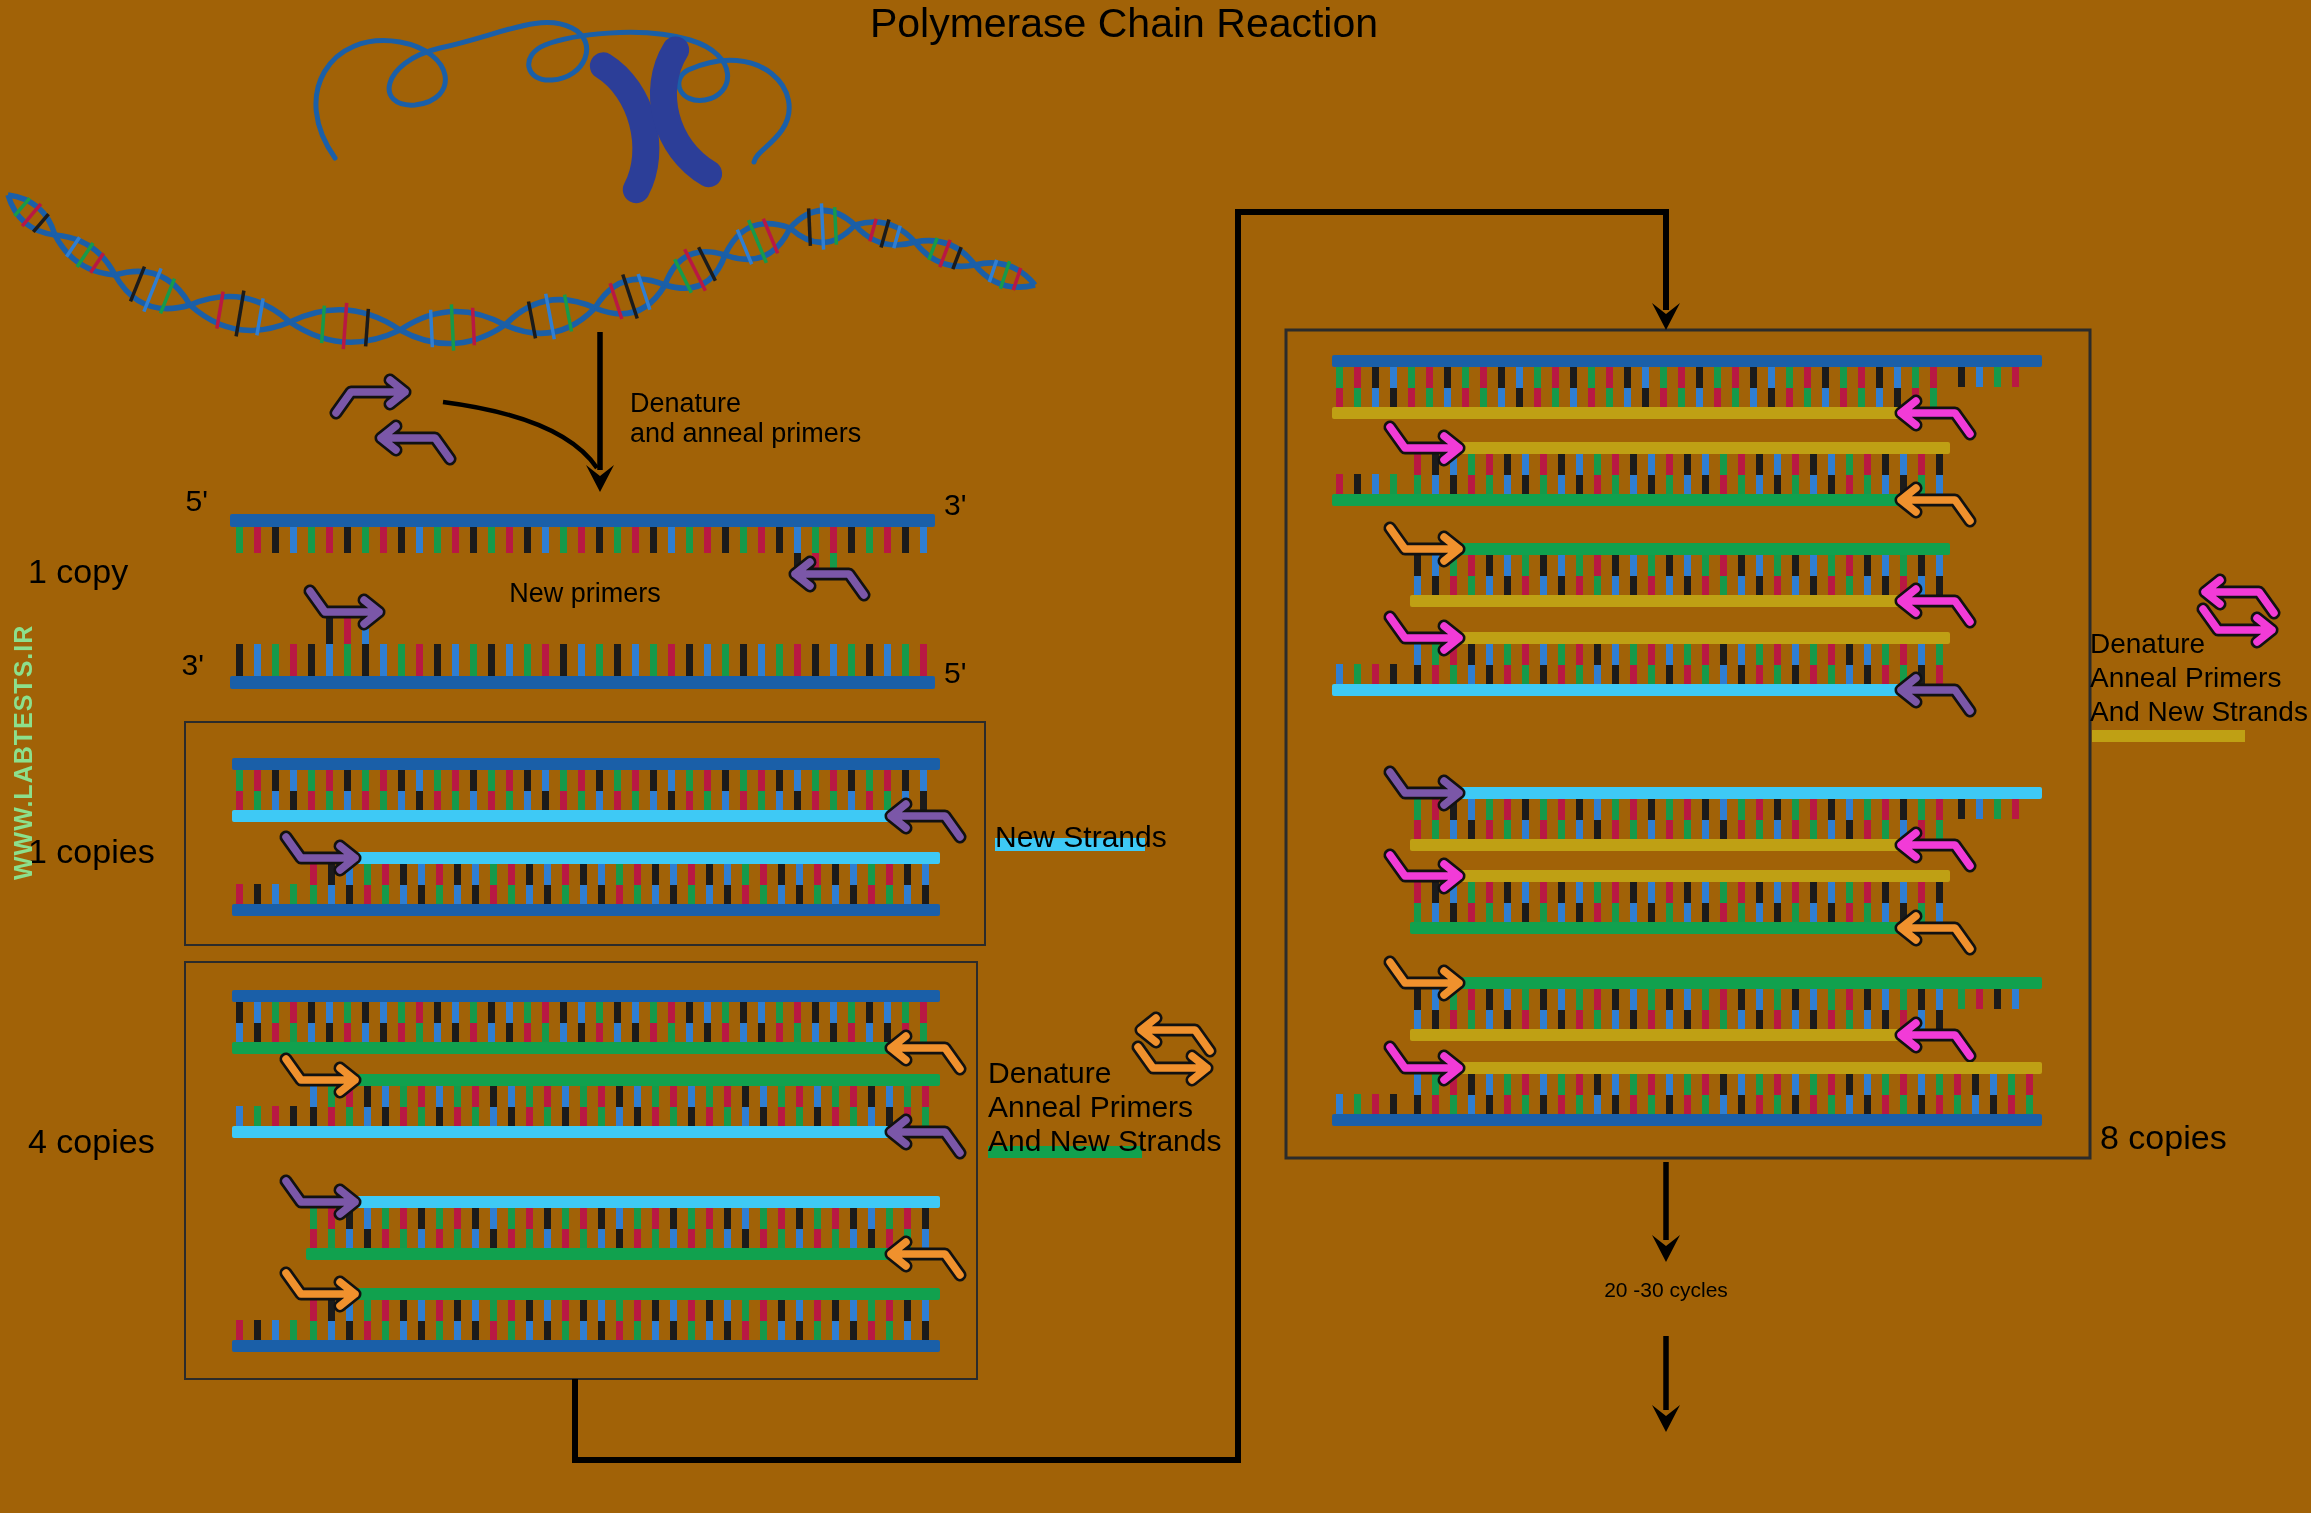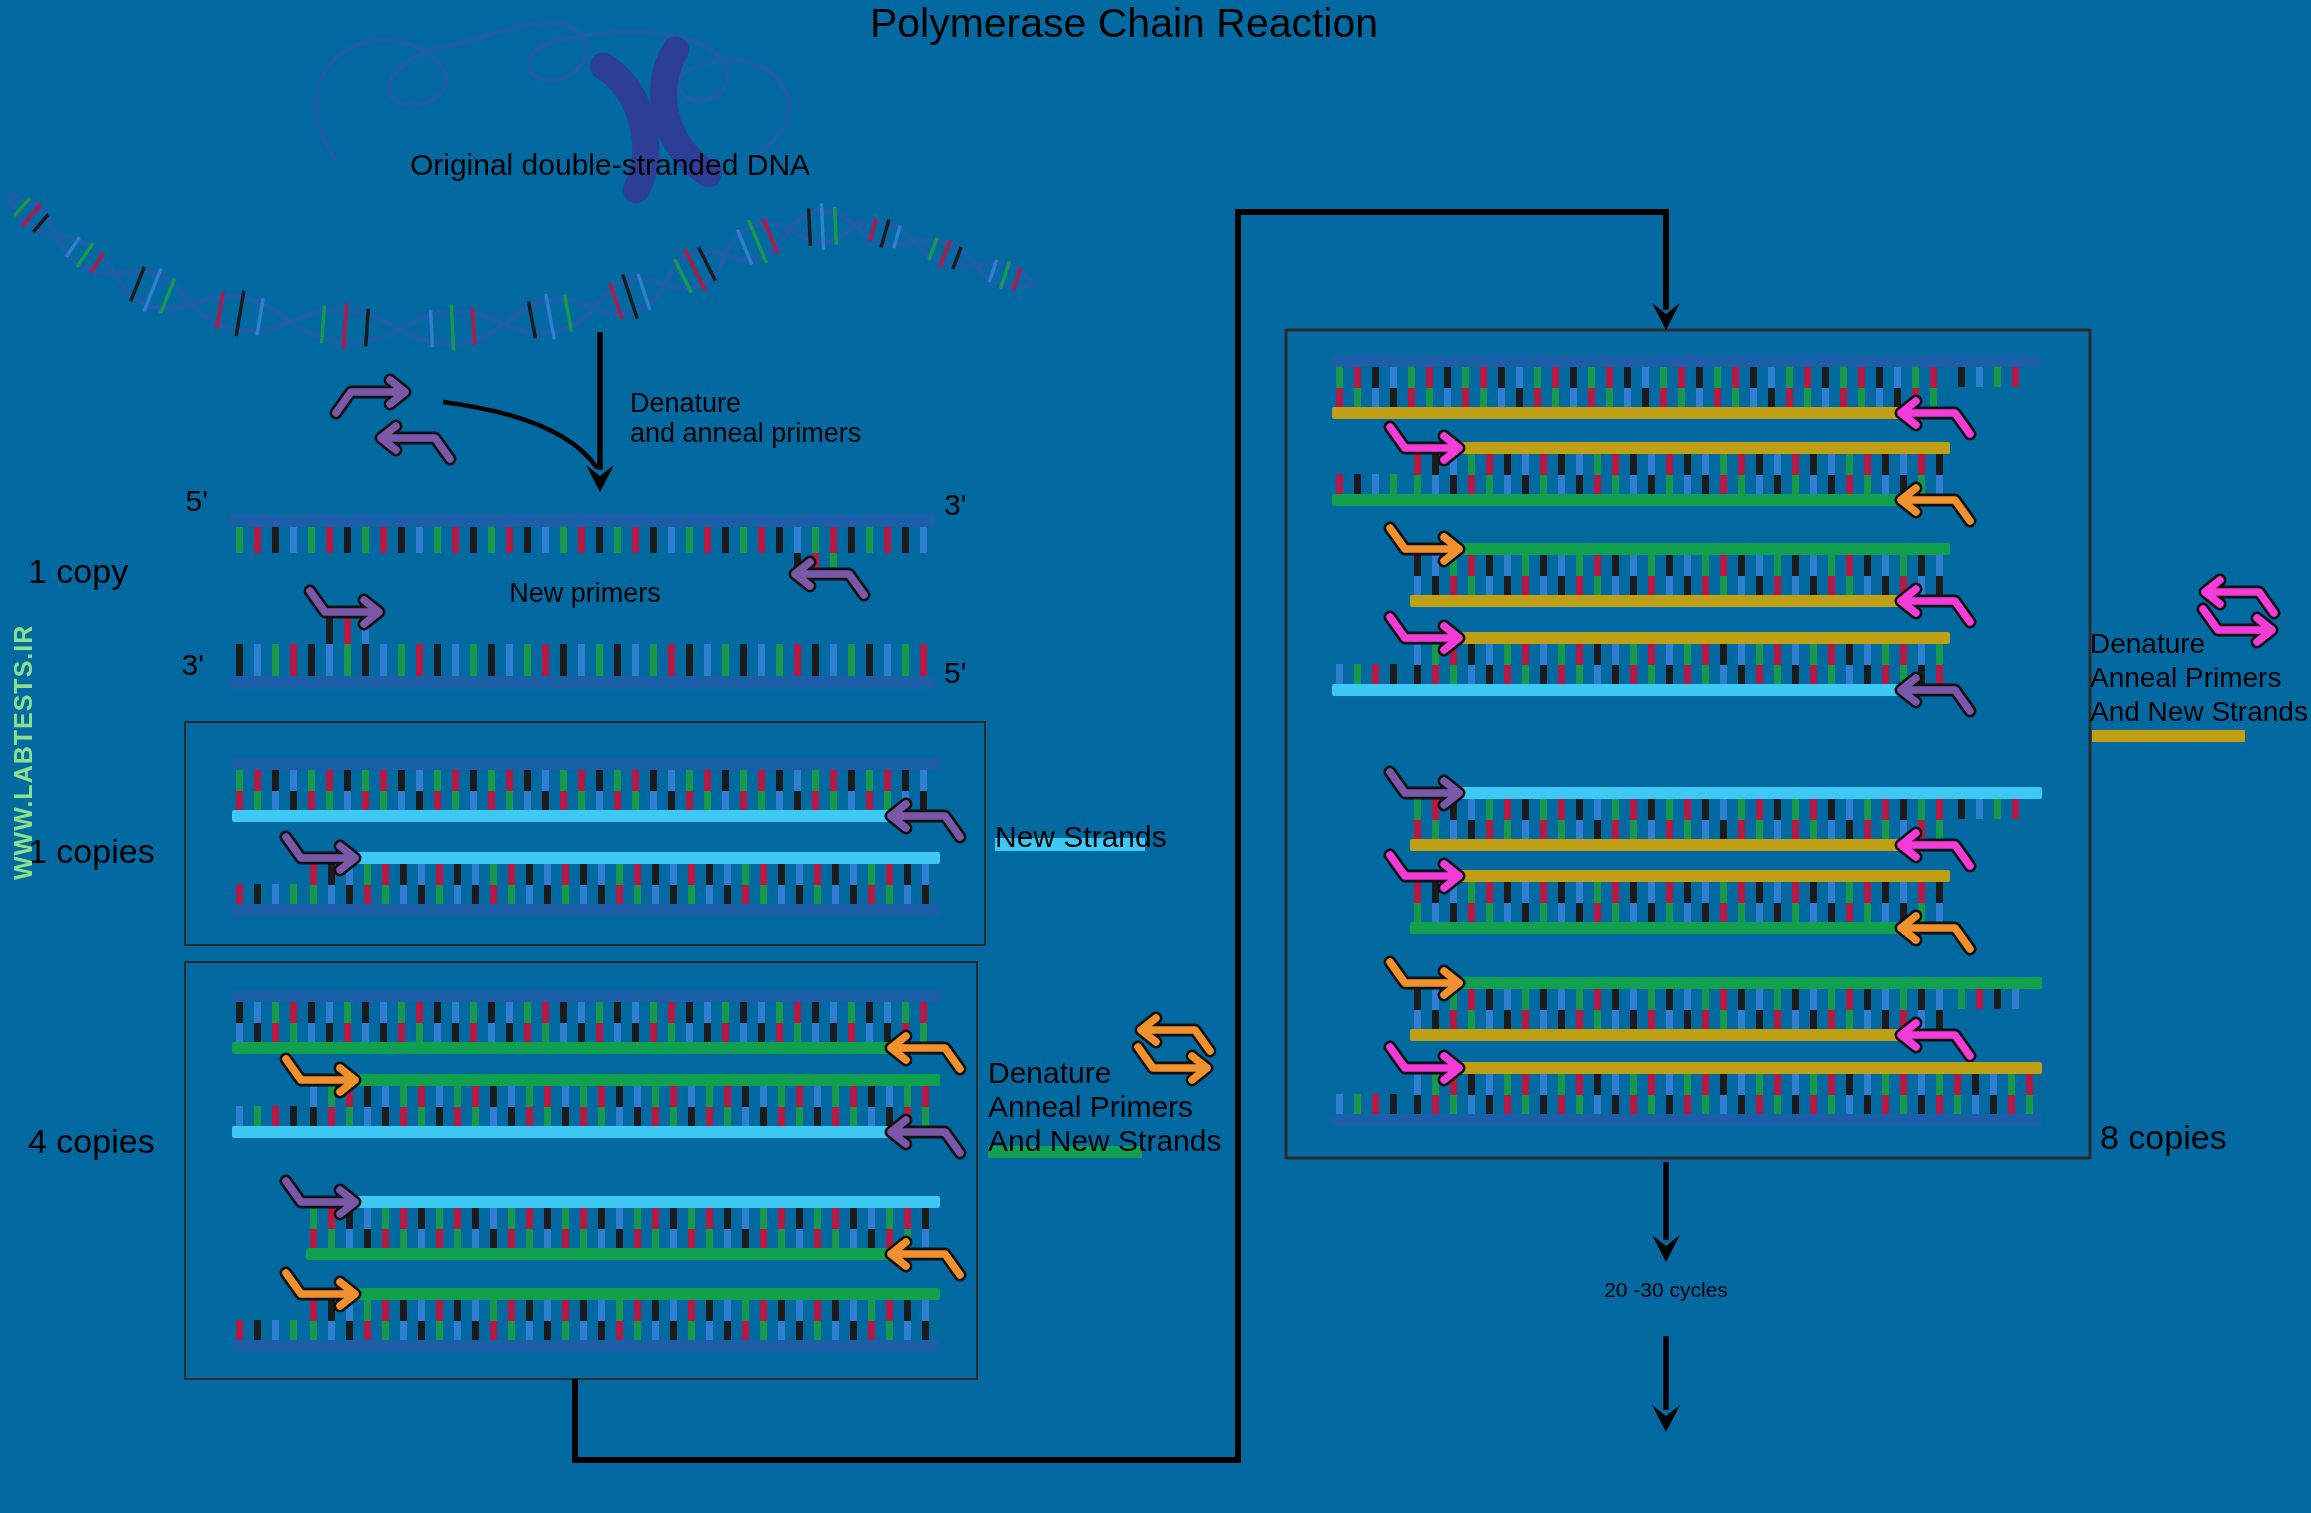--- a/index.html
+++ b/index.html
@@ -1,16 +1,16 @@
 <!DOCTYPE html>
 <html><head>
 <meta charset="utf-8">
 <style>
   html,body{margin:0;padding:0;background:#fff;}
-  .canvas{position:relative;width:2311px;height:1513px;background:#0369a1;overflow:hidden;
+  .canvas{position:relative;width:2311px;height:1513px;background:#a16207;overflow:hidden;
           font-family:"Liberation Sans", sans-serif;color:#000;}
   .txt{position:absolute;white-space:nowrap;color:#000;line-height:1.15;}
   .title{font-size:41px;text-align:center;}
   .lbl-copy{font-size:34px;}
   .lbl-end{font-size:30px;}
   .lbl-mid{font-size:27px;}
   .lbl-legend{font-size:30px;}
   .lbl-legend-sm{font-size:28px;}
   .lbl-flow{font-size:21px;text-align:center;}
   .watermark{position:absolute;left:-99px;top:742px;width:246px;height:30px;
@@ -1357,21 +1357,20 @@
       </g>
       <path d="M 443,402 C 520,412 574,434 597,468" fill="none" stroke="#000" stroke-width="4.5"></path>
       <g>
         <polyline points="575,1379 575,1460 1238,1460 1238,212 1666,212 1666,310" fill="none" stroke="#000" stroke-width="6" stroke-linejoin="miter"></polyline>
         <polygon points="1666,330 1652,303 1666,314 1680,303" fill="#000"></polygon>
       </g>
     </svg>
 
   <div class="txt title" style="left:574px;top:0px;width:1100px;">Polymerase Chain Reaction</div>
 
-  <div class="txt lbl-legend" style="left:360px;top:148px;width:500px;text-align:center;">Original double-stranded DNA</div>
 
   <div class="txt lbl-mid" style="left:630px;top:388px;">Denature</div>
   <div class="txt lbl-mid" style="left:630px;top:418px;">and anneal primers</div>
 
   <div class="txt lbl-end" style="left:164px;top:484px;width:44px;text-align:right;">5'</div>
   <div class="txt lbl-end" style="left:944px;top:488px;">3'</div>
   <div class="txt lbl-end" style="left:160px;top:648px;width:44px;text-align:right;">3'</div>
   <div class="txt lbl-end" style="left:944px;top:656px;">5'</div>
 
   <div class="txt lbl-mid" style="left:460px;top:578px;width:250px;text-align:center;">New primers</div>

